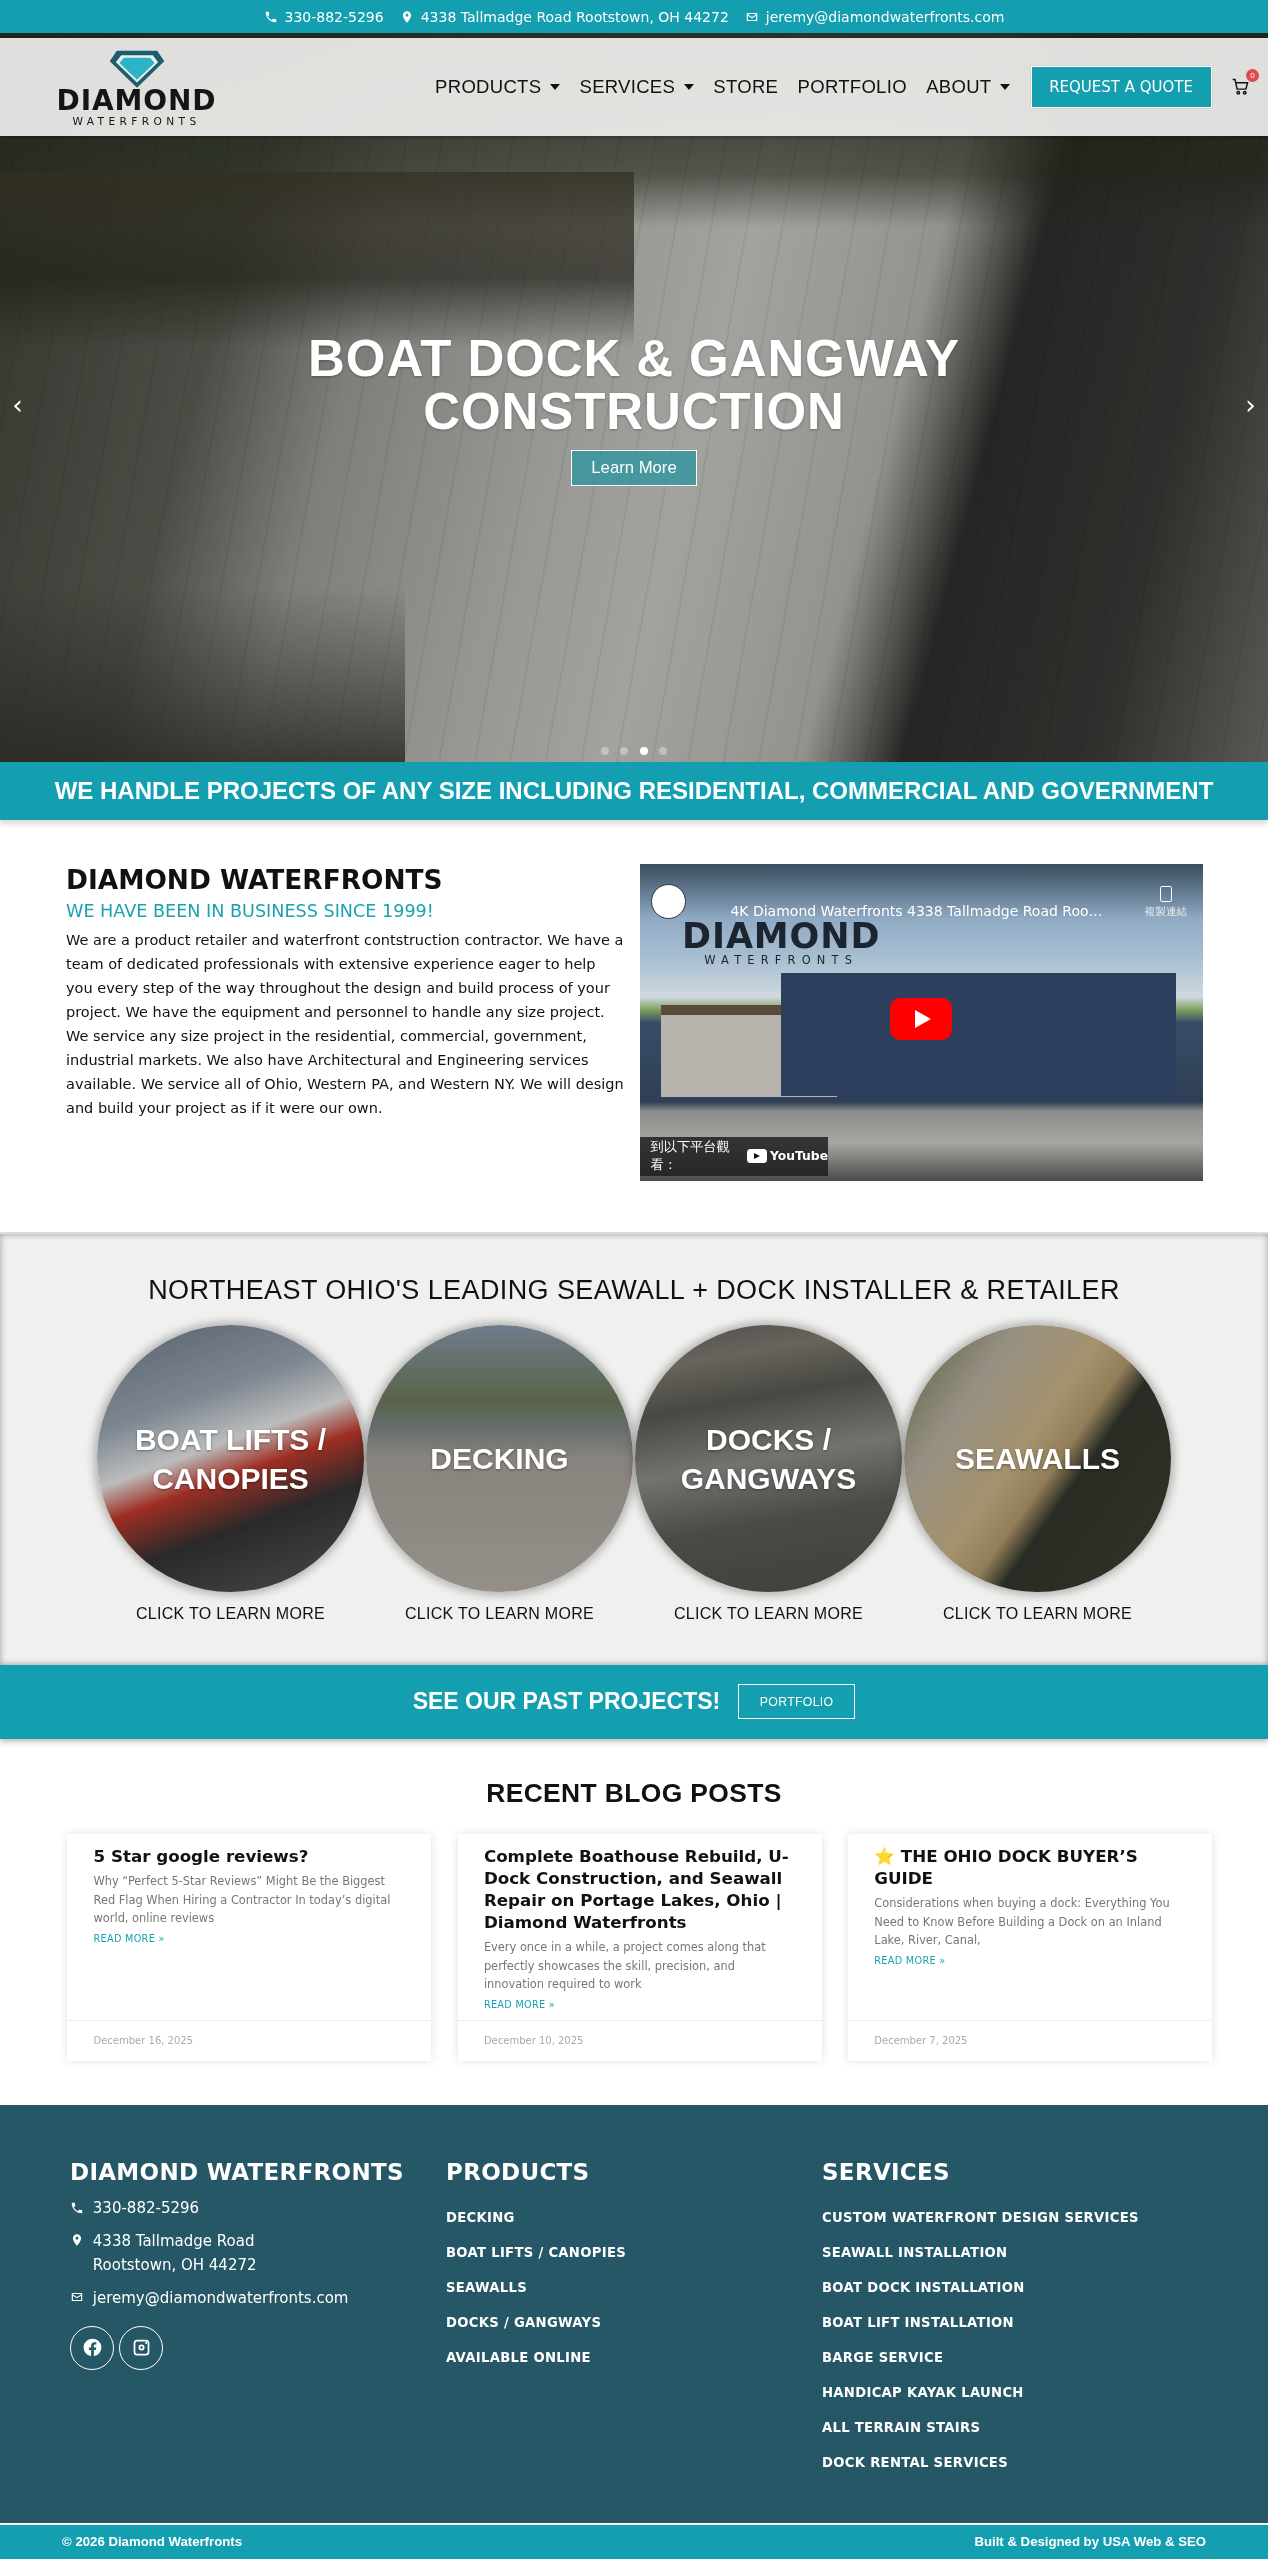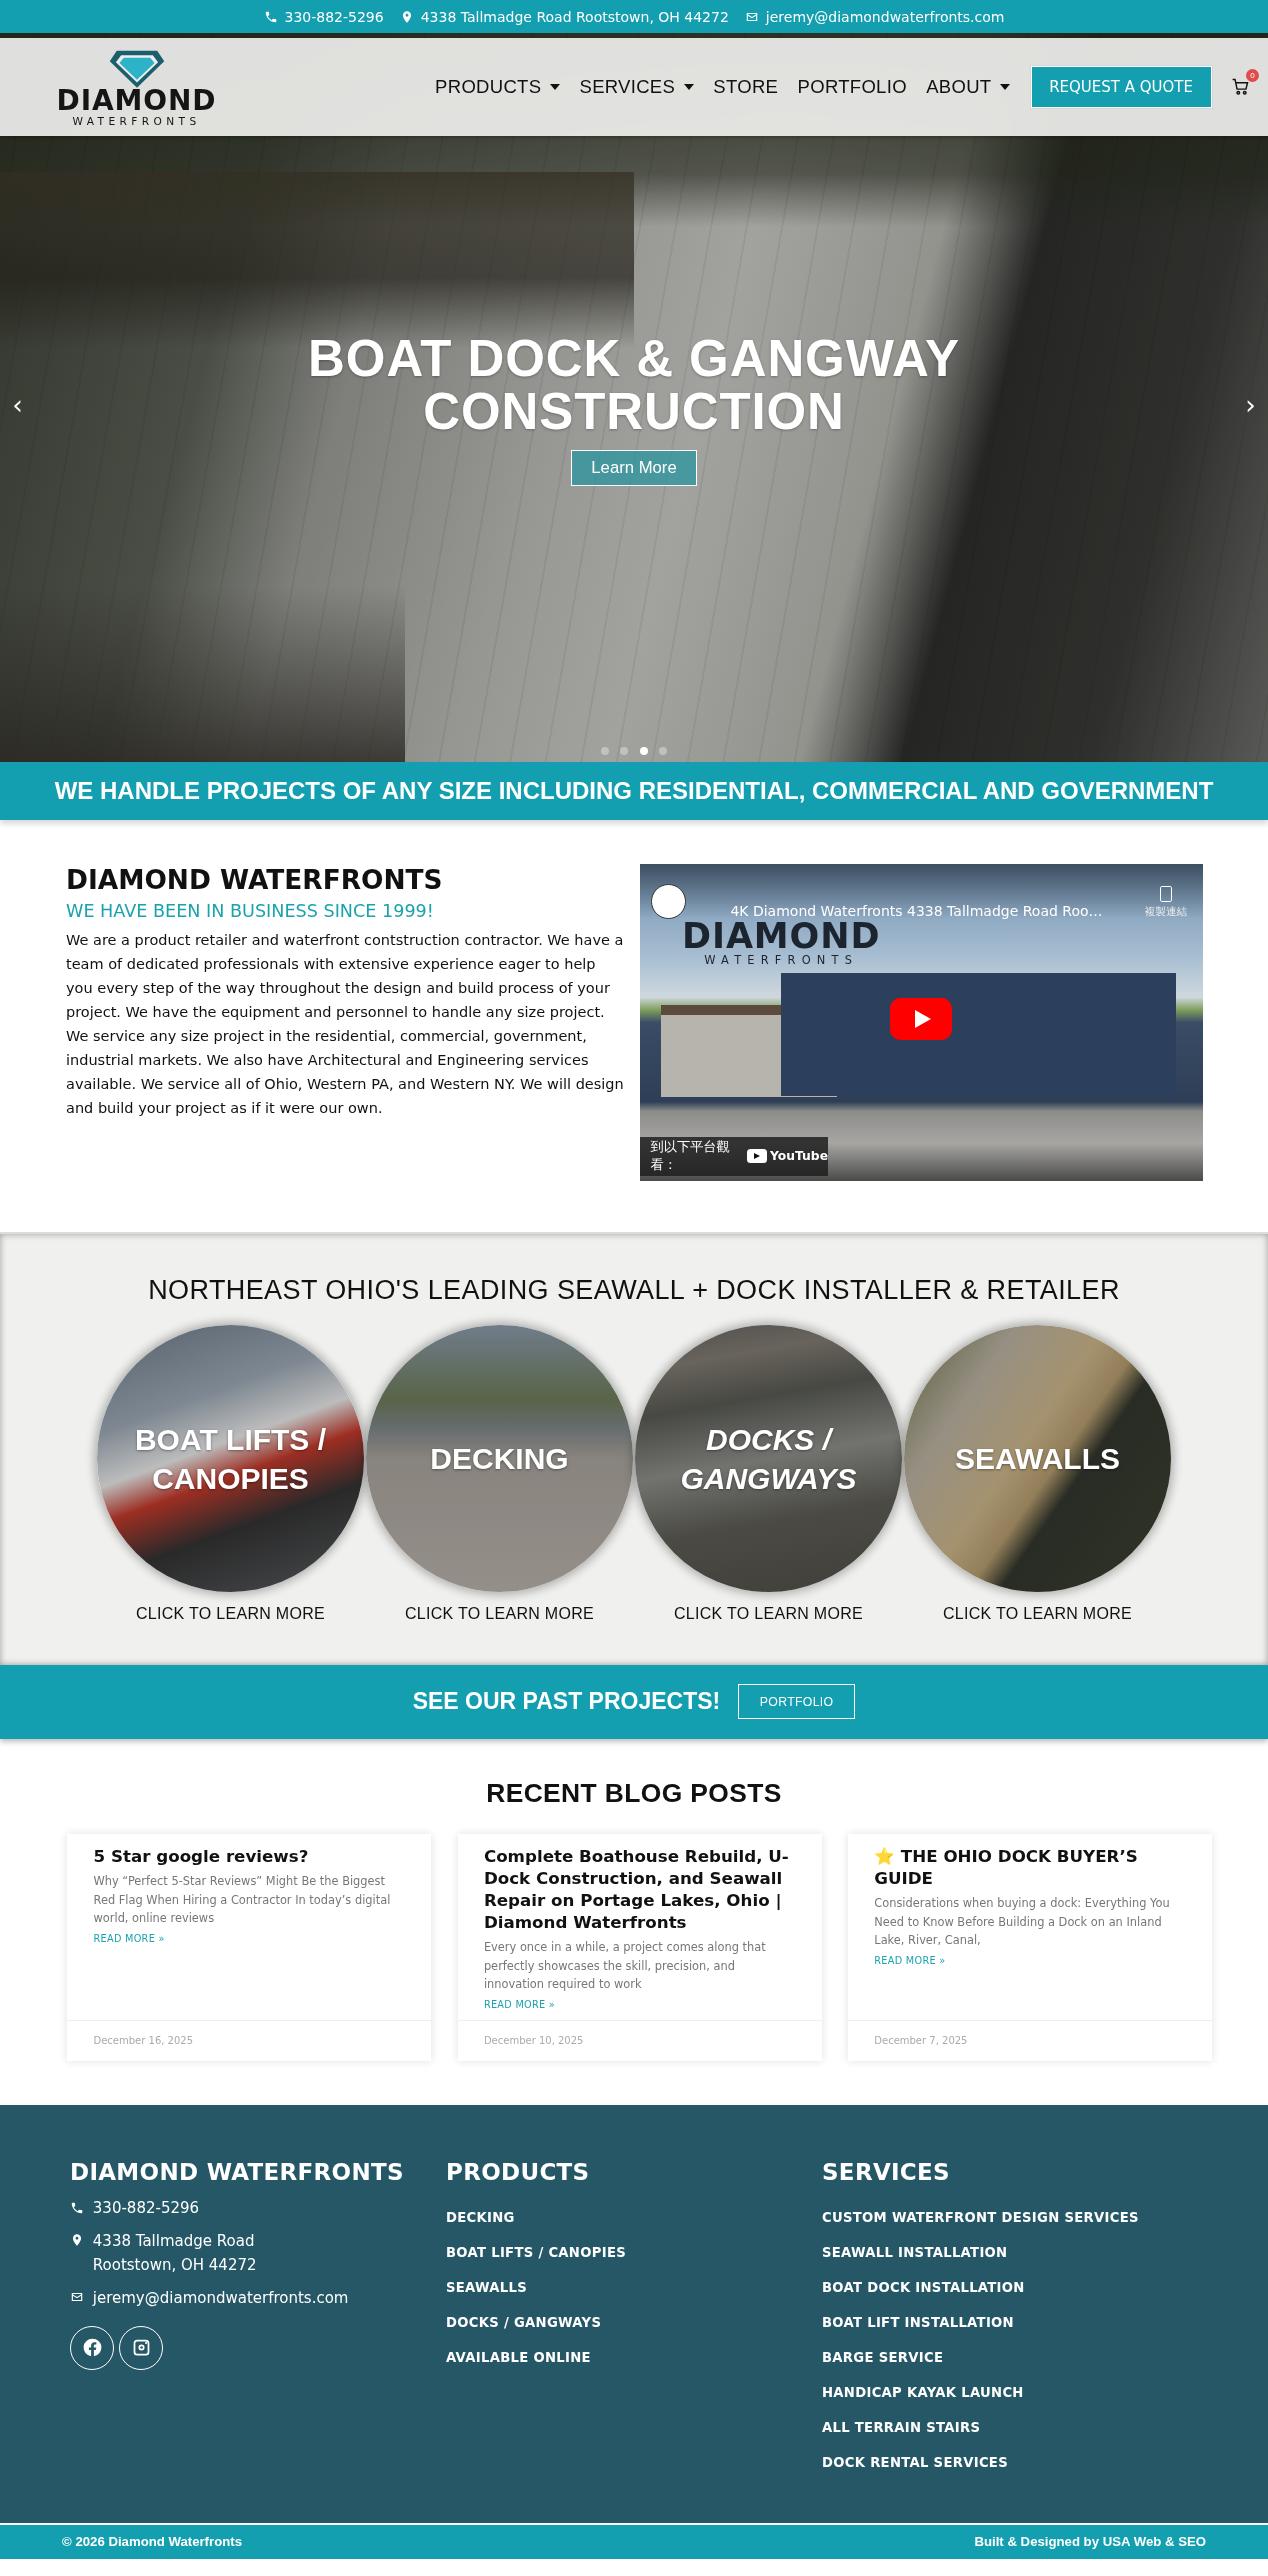--- a/index.html
+++ b/index.html
@@ -75,21 +75,21 @@
 
   
   .cats { background: #f0f0ef; box-shadow: inset 0 0 7px rgba(0,0,0,.35); padding: 41px 15px 42px; text-align: center; border-top: 2.6px solid #ddd; }
   .cats h2 { font-family: "Liberation Sans", sans-serif; font-weight: normal; font-size: 27px; letter-spacing: 0.4px; color: #111; }
   .cat-row { display: flex; justify-content: center; gap: 2px; margin-top: 19.4px; }
   .cat { width: 267px; display: flex; flex-direction: column; align-items: center; }
   .circle { width: 267px; height: 267px; border-radius: 50%; display: flex; align-items: center; justify-content: center; color: #fff; font-family: "Liberation Sans", sans-serif; font-weight: bold; font-size: 30px; line-height: 39px; text-align: center; box-shadow: 0 0 8.8px 3.5px rgba(0,0,0,.25); position: relative; overflow: hidden; }
   .circle span { position: relative; z-index: 2; text-shadow: 0 0.9px 2.6px rgba(0,0,0,.4); }
   .c1 { background: linear-gradient(160deg, #6a7684 0%, #9aa6b2 30%, #e6e6e6 45%, #c0392b 55%, #333 70%, #595c60 100%); }
   .c2 { background: linear-gradient(180deg, #8a98aa 0%, #6c7a58 28%, #7b8485 38%, #a7a19a 50%, #b5afa7 100%); }
-  .c3 { background: linear-gradient(170deg, #5f6061 0%, #807a70 15%, #575952 30%, #8c8d88 50%, #5c5b55 70%, #4f4d45 100%); font-style: italic; }
+  .c3 { background: linear-gradient(170deg, #5f6061 0%, #807a70 15%, #575952 30%, #8c8d88 50%, #5c5b55 70%, #4f4d45 100%); }
   .c4 { background: linear-gradient(125deg, #6a7046 0%, #b8b0a0 25%, #c9b388 45%, #b39a6d 55%, #31362d 62%, #3b402f 100%); }
   .circle::after { content: ""; position: absolute; inset: 0; background: rgba(0,0,0,.18); border-radius: 50%; }
   .cat .more { margin-top: 12.3px; font-size: 16px; font-family: "Liberation Sans", sans-serif; color: #111; letter-spacing: 0.3px; }
 
   
   .cta { background: #139fb0; height: 74px; display: flex; align-items: center; justify-content: center; gap: 17.6px; box-shadow: 0 2.6px 5.3px rgba(0,0,0,.25); position: relative; z-index: 2; }
   .cta .t { color: #fff; font-weight: bold; font-size: 23px; font-family: "Liberation Sans", sans-serif; }
   .cta .b { border: 1.8px solid #fff; color: #fff; font-size: 12.3px; padding: 9.7px 21px; font-family: "Liberation Sans", sans-serif; letter-spacing: 0.3px; }
 
   

